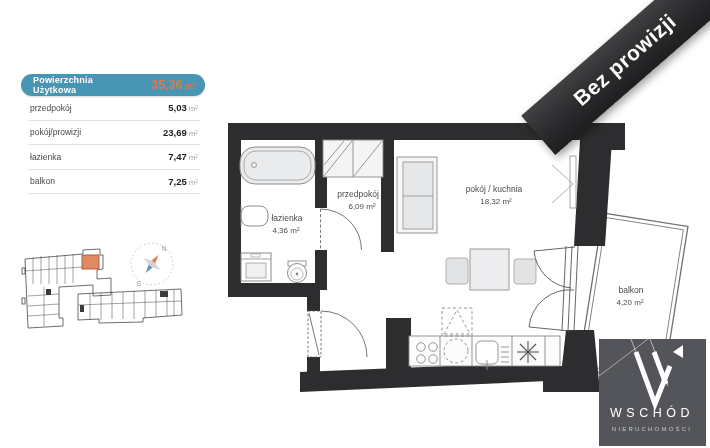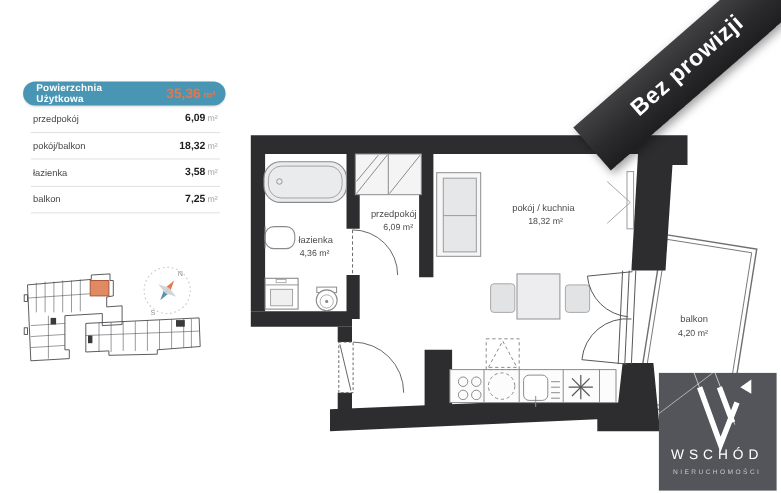--- a/index.html
+++ b/index.html
@@ -218,29 +218,29 @@
   </g>
 </svg>
 
   <div class="area-table">
     <div class="pill">
       <span class="pill-label">Powierzchnia Użytkowa</span>
       <span class="pill-value"><span>35,36</span> <span class="unit">m²</span></span>
     </div>
     <div class="t-row">
       <span class="t-label">przedpokój</span>
-      <span class="t-value"><span>6,09</span> <span class="unit">m²</span></span>
-    </div>
-    <div class="t-row">
-      <span class="t-label">pokój/balkon</span>
-      <span class="t-value"><span>18,32</span> <span class="unit">m²</span></span>
+      <span class="t-value"><span>5,03</span> <span class="unit">m²</span></span>
+    </div>
+    <div class="t-row">
+      <span class="t-label">pokój/prowizji</span>
+      <span class="t-value"><span>23,69</span> <span class="unit">m²</span></span>
     </div>
     <div class="t-row">
       <span class="t-label">łazienka</span>
-      <span class="t-value"><span>3,58</span> <span class="unit">m²</span></span>
+      <span class="t-value"><span>7,47</span> <span class="unit">m²</span></span>
     </div>
     <div class="t-row">
       <span class="t-label">balkon</span>
       <span class="t-value"><span>7,25</span> <span class="unit">m²</span></span>
     </div>
   </div>
 
   <div class="ribbon">
     <span>Bez prowizji</span>
   </div>

